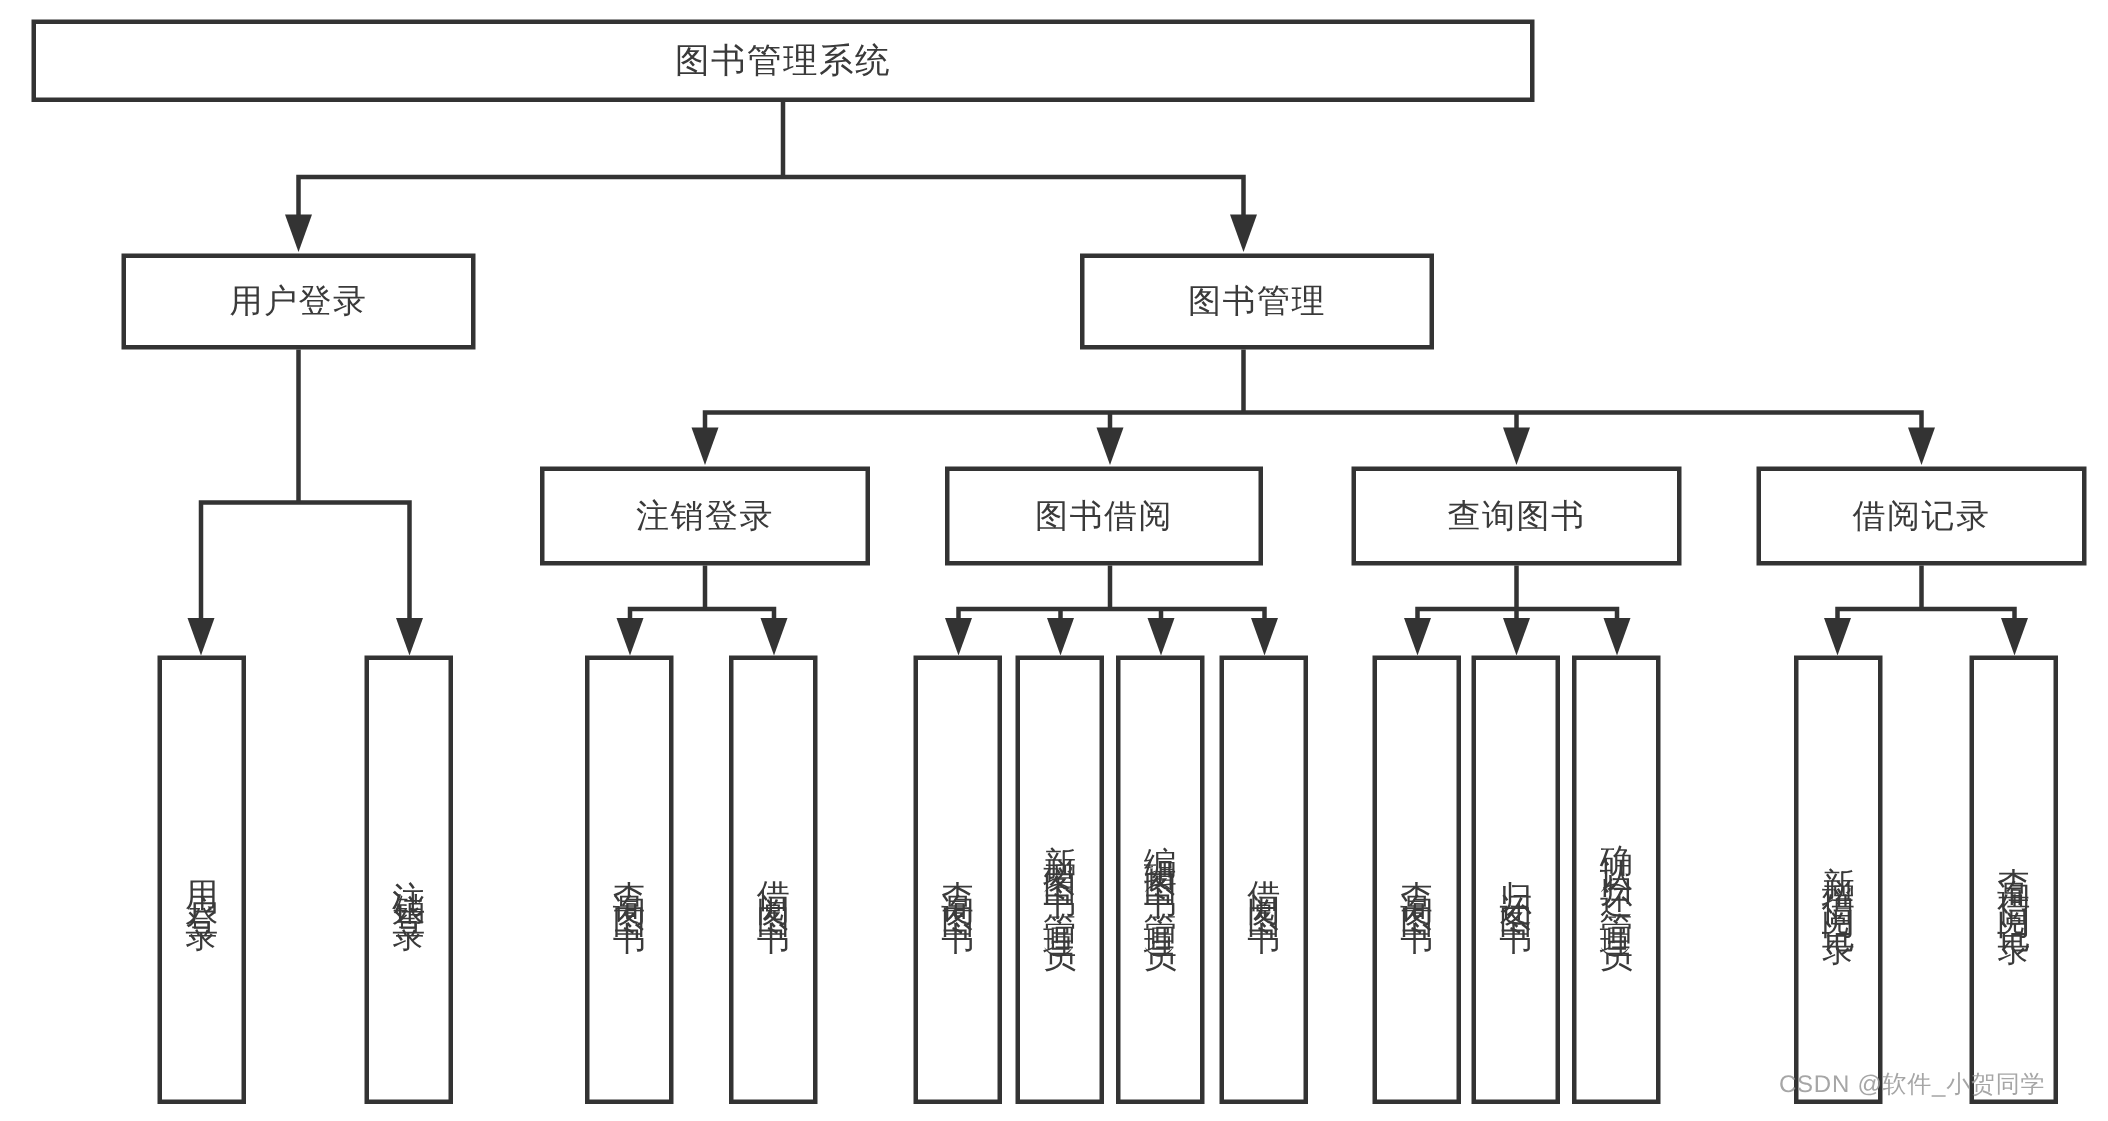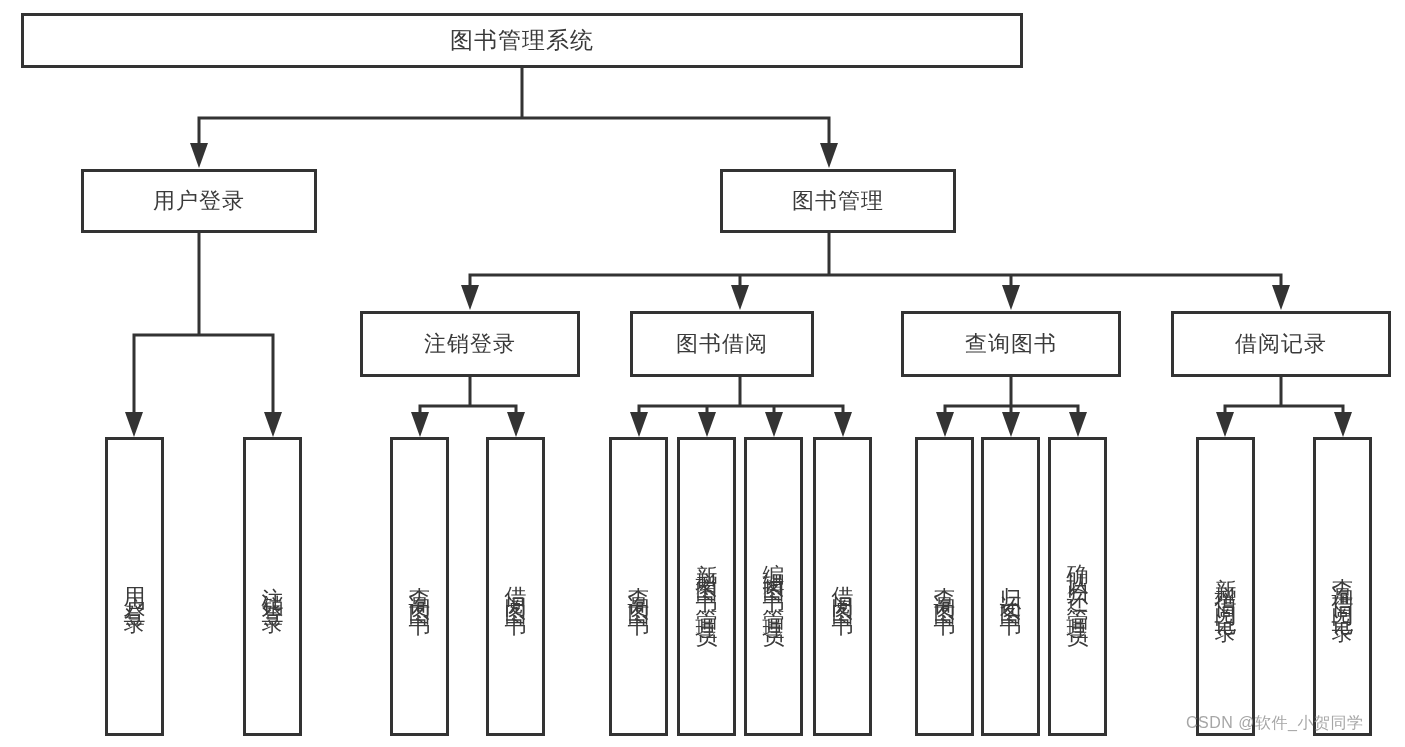--- a/index.html
+++ b/index.html
@@ -75,21 +75,21 @@
   <div class="box" style="left:81px; top:169px; width:236px; height:64px;">
     <span class="hlabel">用户登录</span>
   </div>
   <div class="box" style="left:720px; top:169px; width:236px; height:64px;">
     <span class="hlabel">图书管理</span>
   </div>
 
   <div class="box" style="left:360px; top:311px; width:220px; height:66px;">
     <span class="hlabel">注销登录</span>
   </div>
-  <div class="box" style="left:630px; top:311px; width:184px; height:66px;justify-content:center;">
+  <div class="box" style="left:630px; top:311px; width:212px; height:66px;justify-content:center;">
     <span class="hlabel">图书借阅</span>
   </div>
   <div class="box" style="left:901px; top:311px; width:220px; height:66px;">
     <span class="hlabel">查询图书</span>
   </div>
   <div class="box" style="left:1171px; top:311px; width:220px; height:66px;">
     <span class="hlabel">借阅记录</span>
   </div>
 
   <div class="box" style="left:105px; top:437px; width:59px; height:299px;">

